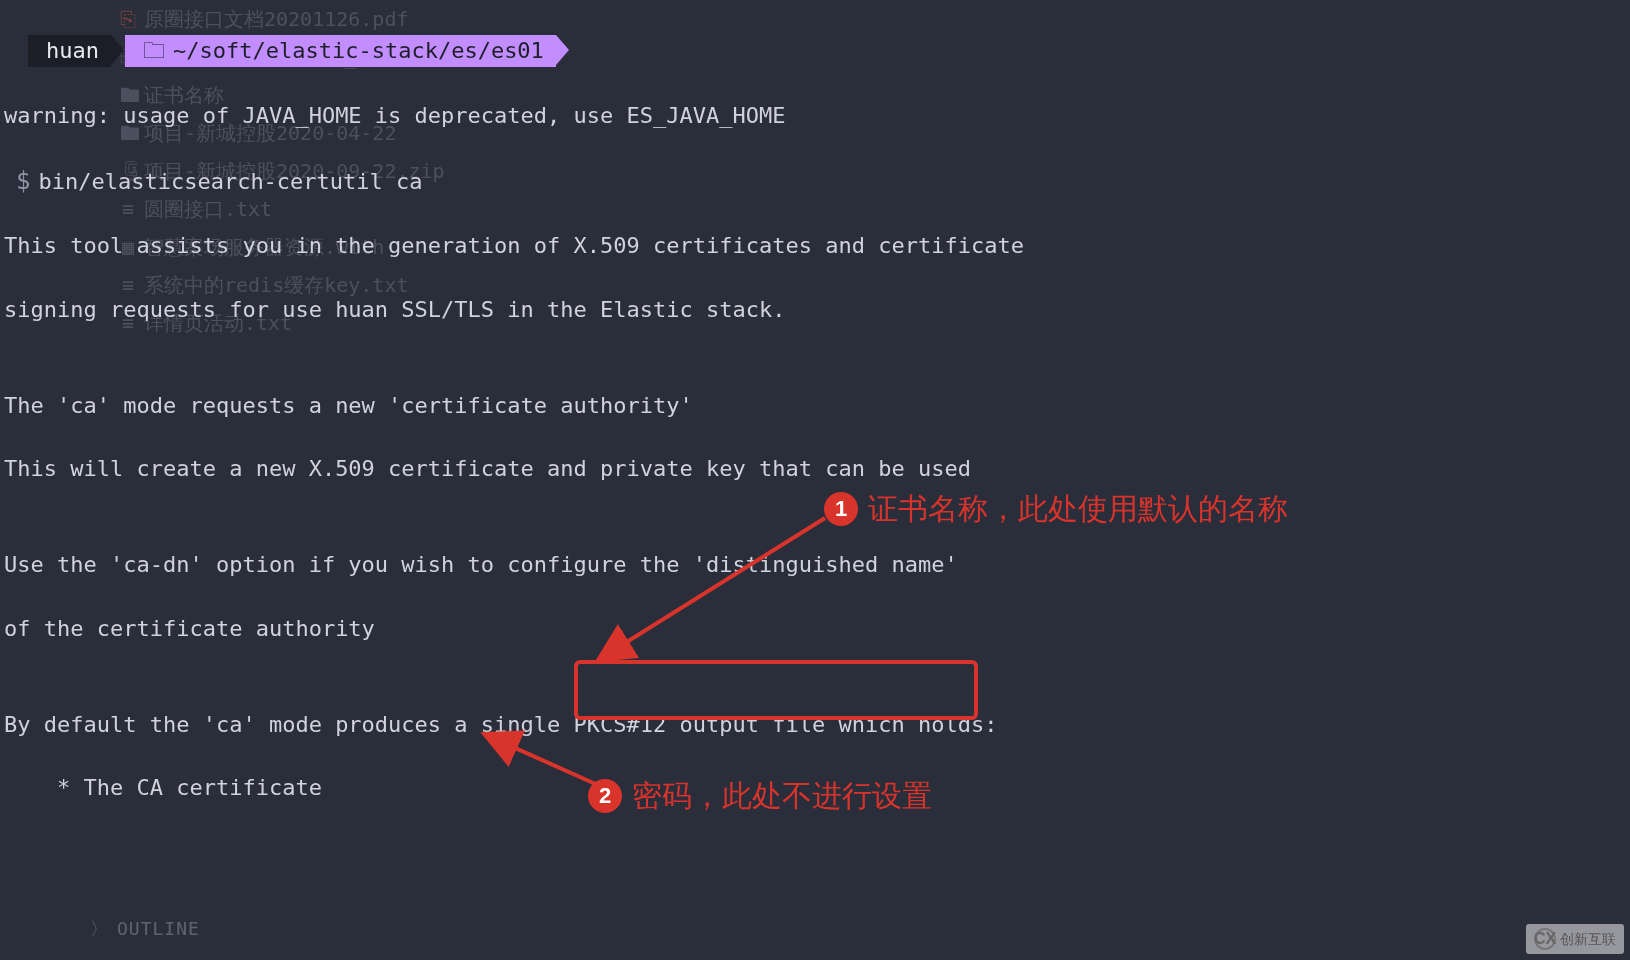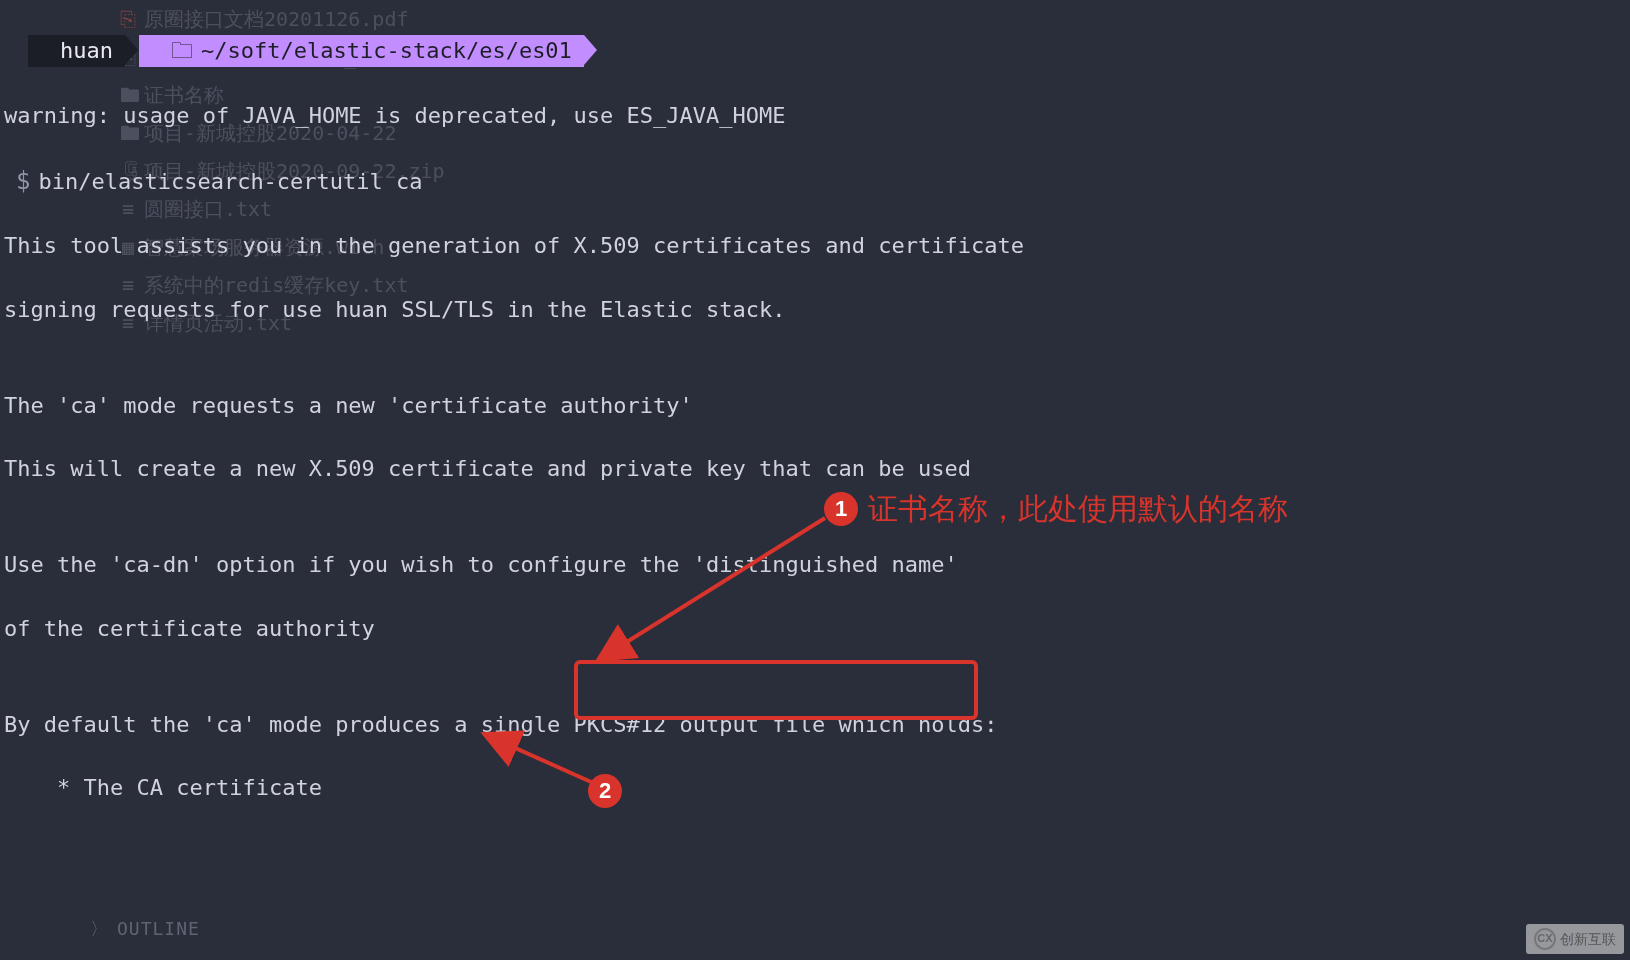--- a/index.html
+++ b/index.html
@@ -18,21 +18,21 @@
     position:absolute;left:120px;top:0;
     color:rgba(180,185,200,0.25);
     font-size:20px;line-height:38px;
     pointer-events:none;
   }
   .ghost .row{display:flex;align-items:center;gap:8px}
   .ghost .ic{width:16px;display:inline-block;text-align:center}
   .ghost .red{color:rgba(215,90,70,0.45)}
   
   .prompt-row{display:flex;align-items:center;height:34px;position:relative}
-  .seg{display:inline-flex;height:32px;padding:0 12px 0 32px;
+  .seg{display:inline-flex;height:32px;padding:0 12px 0 18px;
        position:relative;font-weight:500}
   .seg::after{content:"";position:absolute;right:-13px;top:0;width:0;height:0;
        border-top:15px solid transparent;border-bottom:15px solid transparent;
        border-left:13px solid currentColor;z-index:2}
   .seg-dark{background:#1b1d27;color:#e8e8ee}
   .seg-dark::after{color:#1b1d27}
   .seg-purple{background:#c18dff;color:#1e1e28}
   .seg-purple::after{color:#c18dff}
   .seg-tail::after{border-left-color:#c18dff}
   .apple{color:#e8e8ee;padding:0 10px 0 14px;font-size:24px}
@@ -50,21 +50,21 @@
          font-family:sans-serif;font-weight:700;font-size:22px}
   .annot{position:absolute;display:flex;align-items:center;gap:10px;
          color:#d9342b;font-family:"PingFang SC","Microsoft YaHei",sans-serif;
          font-size:30px;font-weight:500}
   svg.arrow{position:absolute;pointer-events:none}
   .watermark{position:absolute;right:6px;bottom:6px;background:rgba(240,240,240,0.55);
              color:#555;font-family:sans-serif;font-size:14px;padding:4px 8px;
              border-radius:3px;display:flex;align-items:center;gap:4px}
   .watermark .logo{width:18px;height:18px;border:2px solid #777;border-radius:50%;
                    display:inline-flex;align-items:center;justify-content:center;
-                   font-size:11px;font-weight:bold;color:#666}
+                   font-size:16px;font-weight:bold;color:#666}
 </style>
 </head>
 <body>
 
 <div class="ghost">
   <div class="row">
       <span class="ic red">⎘</span>
       <span>原圈接口文档20201126.pdf</span>
     </div>
   <div class="row">
@@ -142,20 +142,21 @@
   <defs>
       <marker id="ah1" markerWidth="12" markerHeight="12" refX="9" refY="5" orient="auto">
     <path d="M0,0 L10,5 L0,10 z" fill="#d9342b"></path>
       </marker>
     </defs>
   <line x1="245" y1="8" x2="18" y2="150" stroke="#d9342b" stroke-width="4" marker-end="url(#ah1)"></line>
 </svg>
 
 <div class="annot" style="left:588px;top:774px">
   <span class="badge">2</span>
+  <span>密码，此处不进行设置</span>
 </div>
 <svg class="arrow" style="left:470px;top:724px" width="160" height="80">
   <defs>
       <marker id="ah2" markerWidth="12" markerHeight="12" refX="9" refY="5" orient="auto">
     <path d="M0,0 L10,5 L0,10 z" fill="#d9342b"></path>
       </marker>
     </defs>
   <line x1="130" y1="62" x2="14" y2="10" stroke="#d9342b" stroke-width="4" marker-end="url(#ah2)"></line>
 </svg>
 

